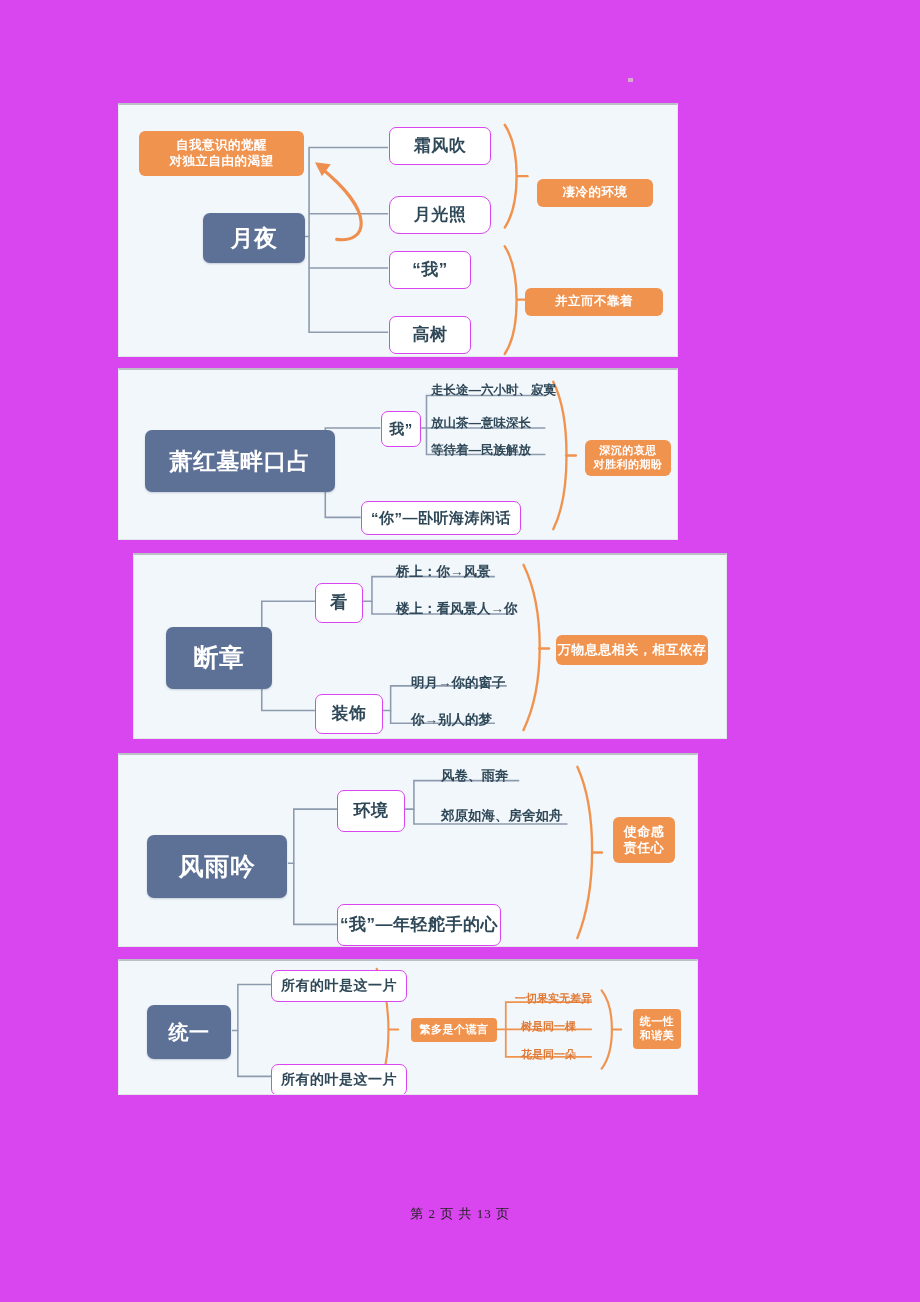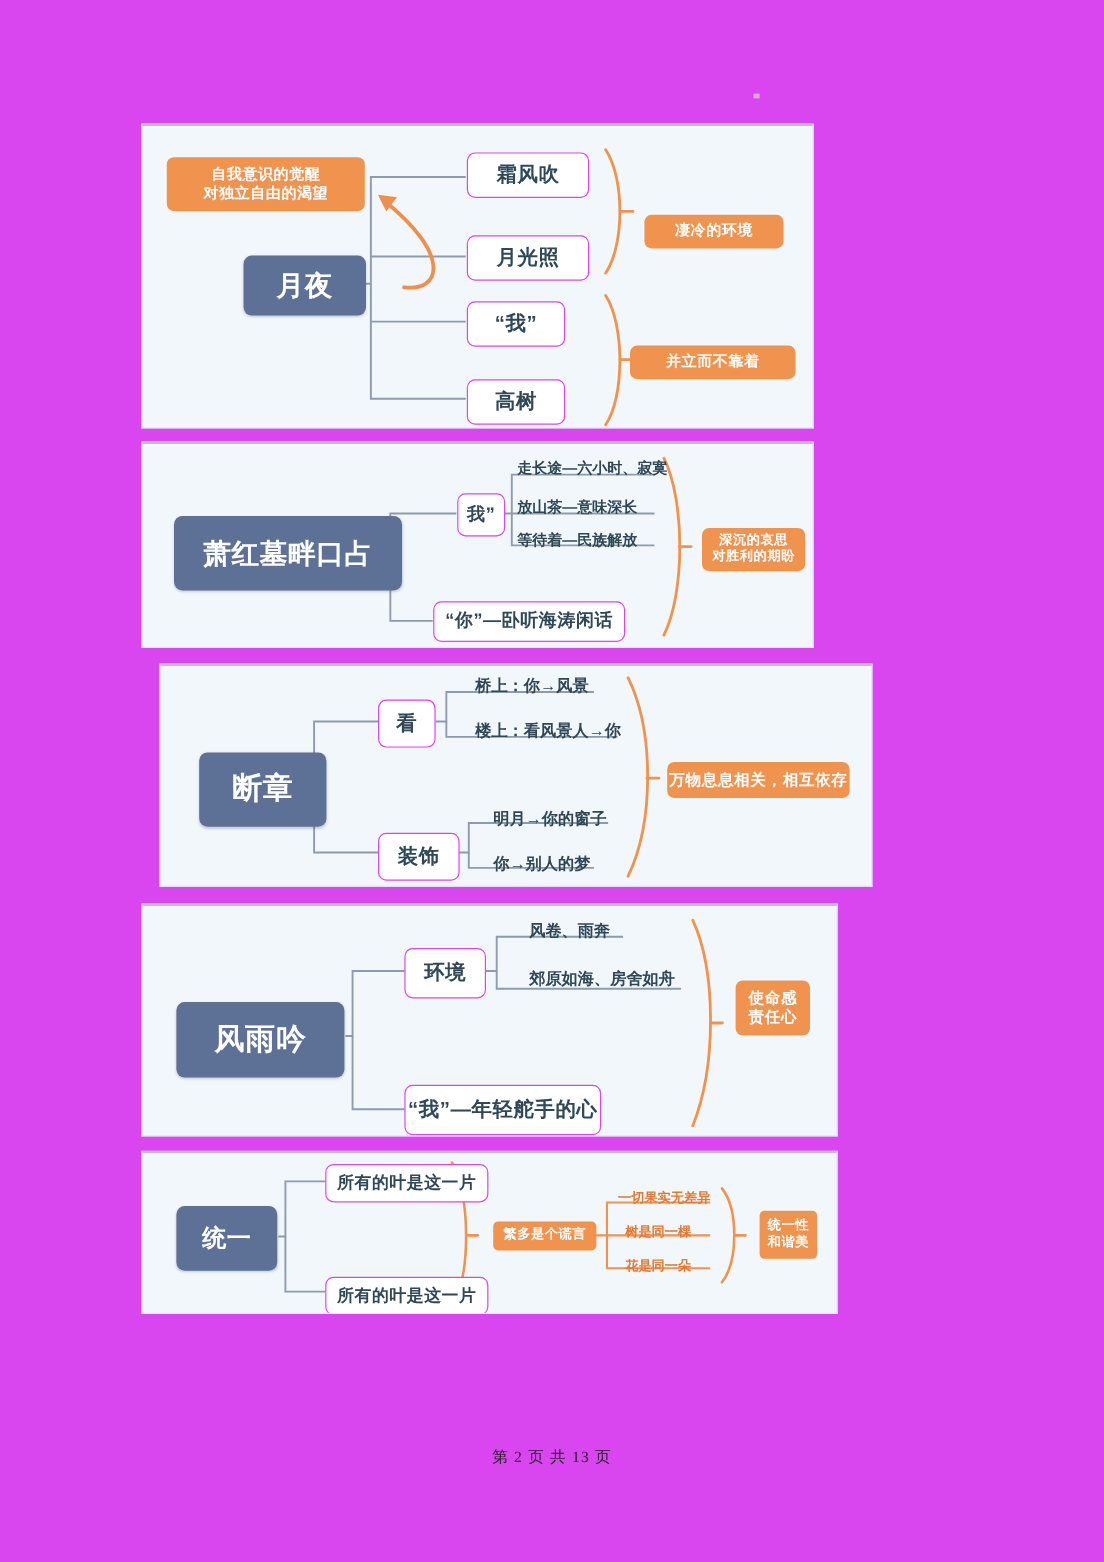--- a/index.html
+++ b/index.html
@@ -133,21 +133,21 @@
 
     <div class="node badge" style="left:20px; top:26px; width:165px; height:45px; font-size:12.5px; flex-direction:column;">
       <span>自我意识的觉醒</span>
       <span>对独立自由的渴望</span>
     </div>
 
     <div class="node root" style="left:84px; top:108px; width:102px; height:50px; font-size:23px;">月夜</div>
 
     <div class="node wbox" style="left:270px; top:22px; width:102px; height:38px; font-size:17px;">霜风吹</div>
 
-    <div class="node wbox" style="left:270px; top:91px; width:102px; height:38px; font-size:17px;">月光照</div>
+    <div class="node wbox" style="left:270px; top:91px; width:102px; height:38px; font-size:17px;border-radius:10px;">月光照</div>
 
     <div class="node wbox" style="left:270px; top:146px; width:82px; height:38px; font-size:17px;">“我”</div>
 
     <div class="node wbox" style="left:270px; top:211px; width:82px; height:38px; font-size:17px;">高树</div>
 
     <div class="node badge" style="left:418px; top:74px; width:116px; height:28px; font-size:12.5px;">凄冷的环境</div>
 
     <div class="node badge" style="left:406px; top:183px; width:138px; height:28px; font-size:12.5px;">并立而不靠着</div>
   </div>
 

